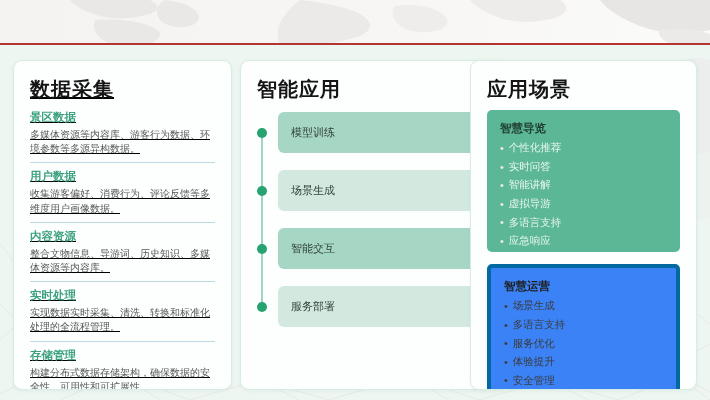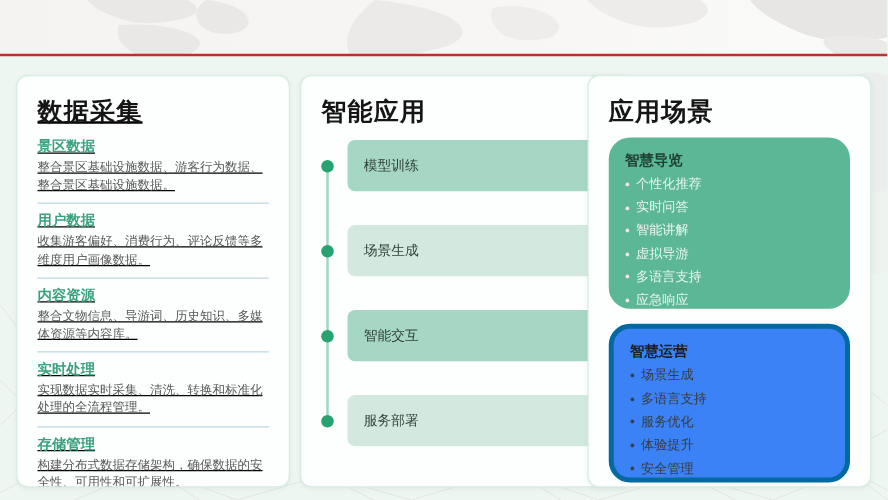--- a/index.html
+++ b/index.html
@@ -45,34 +45,34 @@
   }
   
   .section-head{font-size:11.5px;font-weight:bold;color:#3ba17e;margin:0 0 3px 0;}
   .section-body{font-size:10px;color:#585858;line-height:1.42;margin:0;}
   .divider{border:none;border-top:1px solid #bcd8e1;margin:6px 0 6px 0;}
   
   .timeline{position:relative;margin-top:9px;}
   .timeline .vline{
     position:absolute;left:4px;top:22px;bottom:22px;width:2px;background:#9fd6c2;
   }
-  .step{display:flex;align-items:center;margin-bottom:27px;position:relative;}
+  .step{display:flex;align-items:center;margin-bottom:17px;position:relative;}
   .step:last-child{margin-bottom:0;}
   .dot{
     width:10px;height:10px;border-radius:50%;background:#27a271;
     margin-right:11px;flex:0 0 10px;position:relative;z-index:1;
   }
   .step-box{
     flex:1;height:41px;border-radius:6px;display:flex;align-items:center;
     padding-left:13px;font-size:11px;color:#31413b;box-sizing:border-box;
   }
   .step-box.dark{background:#a6d7c5;}
   .step-box.light{background:#d3e9df;}
   
-  .scene-card{border-radius:17px;padding:11px 13px 0 13px;box-sizing:border-box;}
+  .scene-card{border-radius:5px;padding:11px 13px 5px 13px;box-sizing:border-box;}
   .scene-card.green{background:#5bb795;margin-top:6px;}
   .scene-card.pale{background:#3b82f6;border:4px solid #0369a1;margin-top:12px;}
   .scene-head{font-size:11.5px;font-weight:bold;margin:0 0 6px 0;}
   .scene-card.green .scene-head{color:#214035;}
   .scene-card.pale .scene-head{color:#1e1e1e;}
   .scene-item{font-size:10.5px;line-height:1.1;margin:0 0 6.5px 0;display:flex;align-items:center;}
   .scene-item:last-child{margin-bottom:0;}
   .scene-item .b{margin-right:5px;font-size:11px;}
   .scene-card.green .scene-item{color:#e9f6ef;}
   .scene-card.green .b{color:#f1e7e5;}
@@ -108,21 +108,21 @@
   </g>
 </svg>
 <div class="circle-deco"></div>
 <div class="circle-deco2"></div>
 
 <div class="card card-left">
   <div class="col-title">数据采集</div>
 
   <div>
     <p class="section-head">景区数据</p>
-    <p class="section-body">整合景区基础设施数据、游客行为数据、整合景区基础设施数据。</p>
+    <p class="section-body">多媒体资源等内容库、游客行为数据、环境参数等多源异构数据。</p>
   </div>
   <hr class="divider">
   <div>
     <p class="section-head">用户数据</p>
     <p class="section-body">收集游客偏好、消费行为、评论反馈等多维度用户画像数据。</p>
   </div>
   <hr class="divider">
   <div>
     <p class="section-head">内容资源</p>
     <p class="section-body">整合文物信息、导游词、历史知识、多媒体资源等内容库。</p>

